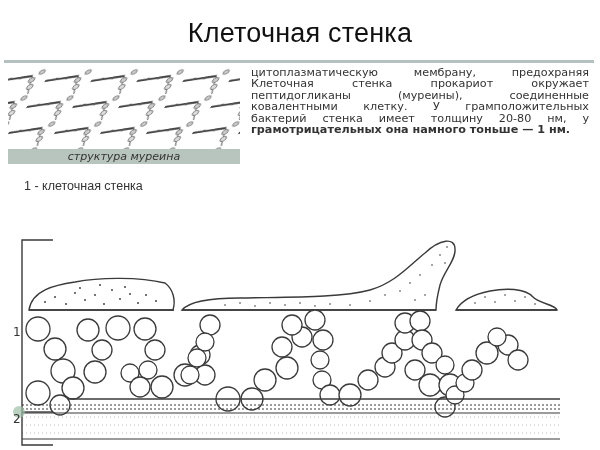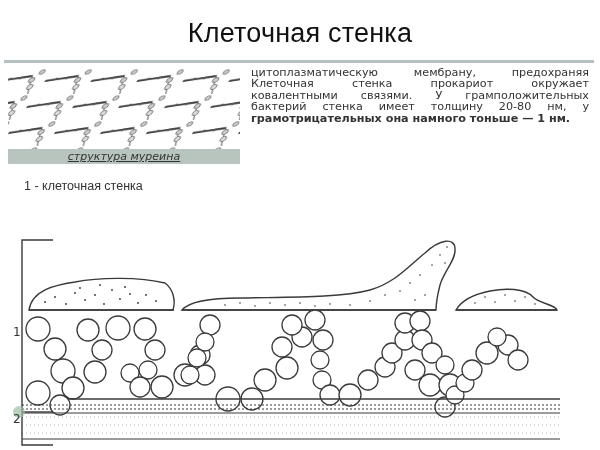--- a/index.html
+++ b/index.html
@@ -1,20 +1,20 @@
 <!DOCTYPE html>
 <html><head>
   <meta charset="utf-8">
   <style>
     html, body { margin:0; padding:0; background:#ffffff; }
     body { width:600px; height:450px; position:relative; overflow:hidden; font-family:"DejaVu Sans", sans-serif; color:#222; }
     .title { position:absolute; left:0; top:18px; width:600px; text-align:center; font-family:"Liberation Sans", sans-serif; font-size:27px; color:#111; letter-spacing:0.2px; }
     .rule { position:absolute; left:4px; top:60px; width:590px; height:3px; background:#b5c1c0; }
     .murein { position:absolute; left:8px; top:68px; width:232px; height:96px; overflow:hidden; }
-    .murein-caption { position:absolute; left:8px; top:149px; width:232px; height:15px; background:#b8c4be; text-align:center; font-family:"DejaVu Sans", sans-serif; font-style:italic; font-size:11px; line-height:15px; color:#333;text-decoration:underline; }
+    .murein-caption { position:absolute; left:8px; top:149px; width:232px; height:15px; background:#b8c4be; text-align:center; font-family:"DejaVu Sans", sans-serif; font-style:italic; font-size:11px; line-height:15px; color:#333; }
     .desc { position:absolute; left:251px; top:67px; width:338px; font-family:"DejaVu Sans", sans-serif; font-size:11.2px; line-height:11.4px; color:#333; text-align:justify; text-align-last:justify; }
     .desc span { display:block; }
     .legend { position:absolute; left:24px; top:179px; font-family:Liberation Sans, sans-serif; font-size:12.5px; line-height:15px; color:#333; }
     .legend div { white-space:nowrap; }
     .diagram { position:absolute; left:0; top:225px; width:600px; height:225px; }
     .lbl { position:absolute; font-family:"DejaVu Sans", sans-serif; font-size:12px; color:#333; }
   </style>
 </head>
 <body>
 
@@ -36,21 +36,22 @@
     </defs>
     <rect width="232" height="96" fill="#fff"></rect>
     <rect width="232" height="82" fill="url(#lat)"></rect>
   </svg>
 </div>
 <div class="murein-caption">структура муреина</div>
 
 <div class="desc">
   <span>цитоплазматическую мембрану, предохраняя</span>
   <span>Клеточная стенка прокариот окружает</span>
-  <span>ковалентными связями. У грамположительных</span>
+  <span>пептидогликаны (муреины), соединенные</span>
+  <span>ковалентными клетку. У грамположительных</span>
   <span>бактерий стенка имеет толщину 20-80 нм, у</span>
   <span style="text-align-last:left;font-weight:bold;">грамотрицательных она намного тоньше — 1 нм.</span>
 </div>
 
 <div class="legend">
   <div>1 - клеточная стенка</div>
 </div>
 
 <div class="diagram">
   <svg width="600" height="225" viewBox="0 0 600 225">

